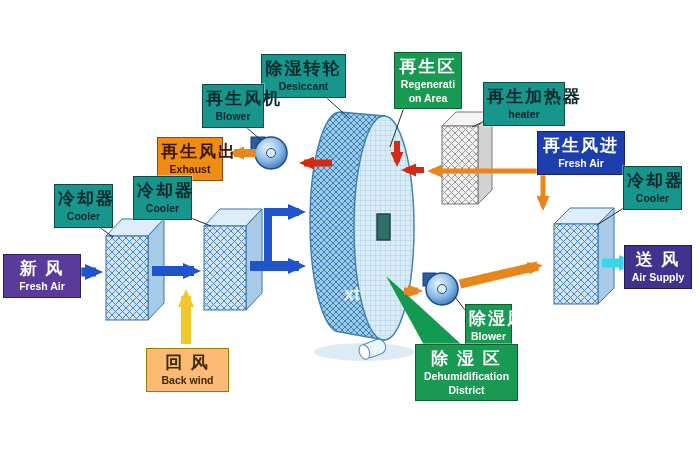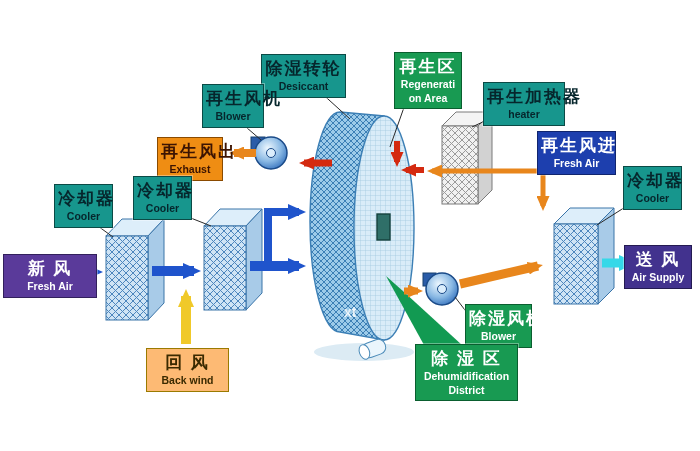--- a/index.html
+++ b/index.html
@@ -10,22 +10,22 @@
            border:1px solid rgba(0,0,0,.55); box-shadow:0 0 0 1px rgba(255,255,255,.35); }
   .label .cn { font-size:17px; font-weight:bold; letter-spacing:2px; white-space:nowrap; }
   .label .en { font-size:10.5px; font-weight:bold; white-space:nowrap; }
   .teal   { background:#17968d; color:#06262c; border-color:#0b4a45; }
   .green  { background:#189a52; color:#ffffff; border-color:#0a5e2f; }
   .orange { background:#ef8d13; color:#3c1402; border-color:#8a4a00; }
   .blue   { background:#1d3fae; color:#ffffff; border-color:#10256e; }
   .purple { background:#5a3a9a; color:#ffffff; border-color:#32205c; }
   .indigo { background:#42328e; color:#ffffff; border-color:#241a52; }
   .yellow { background:#fdba74; color:#3a2a00; border-color:#9a7a00; }
-  .watermark { position:absolute; left:344px; top:304px; z-index:3; color:rgba(255,255,255,.85);
-               font-size:14px; font-weight:bold; }
+  .watermark { position:absolute; left:344px; top:284px; z-index:3; color:rgba(255,255,255,.85);
+               font-size:18px; font-weight:bold; }
 </style>
 </head>
 <body>
 
 <div class="stage">
 
   <svg width="700" height="451" viewBox="0 0 700 451">
     <defs>
       <pattern id="pCrossBlue" width="7" height="7" patternUnits="userSpaceOnUse">
         <rect width="7" height="7" fill="#cfe4f5"></rect>
@@ -164,56 +164,56 @@
   <div class="label teal" style="left:202px;top:84px;width:62px">
     <div class="cn">再生风机</div>
     <div class="en">Blower</div>
   </div>
 
   <div class="label orange" style="left:157px;top:137px;width:66px">
     <div class="cn">再生风出</div>
     <div class="en">Exhaust</div>
   </div>
 
-  <div class="label blue" style="left:537px;top:131px;width:79px">
+  <div class="label blue" style="left:537px;top:131px;width:88px">
     <div class="cn">再生风进</div>
     <div class="en">Fresh Air</div>
   </div>
 
   <div class="label teal" style="left:623px;top:166px;width:59px">
     <div class="cn">冷却器</div>
     <div class="en">Cooler</div>
   </div>
 
   <div class="label teal" style="left:54px;top:184px;width:59px">
     <div class="cn">冷却器</div>
     <div class="en">Cooler</div>
   </div>
 
   <div class="label teal" style="left:133px;top:176px;width:59px">
     <div class="cn">冷却器</div>
     <div class="en">Cooler</div>
   </div>
 
-  <div class="label purple" style="left:3px;top:254px;width:94px">
+  <div class="label purple" style="left:3px;top:254px;width:78px">
     <div class="cn">新 风</div>
     <div class="en">Fresh Air</div>
   </div>
 
   <div class="label indigo" style="left:624px;top:245px;width:68px">
     <div class="cn">送 风</div>
     <div class="en">Air Supply</div>
   </div>
 
   <div class="label yellow" style="left:146px;top:348px;width:83px">
     <div class="cn">回 风</div>
     <div class="en">Back wind</div>
   </div>
 
-  <div class="label green" style="left:465px;top:304px;width:67px">
+  <div class="label green" style="left:465px;top:304px;width:47px">
     <div class="cn">除湿风机</div>
     <div class="en">Blower</div>
   </div>
 
   <div class="label green" style="left:415px;top:344px;width:103px">
     <div class="cn">除 湿 区</div>
     <div class="en">Dehumidification</div>
     <div class="en">District</div>
   </div>
 

